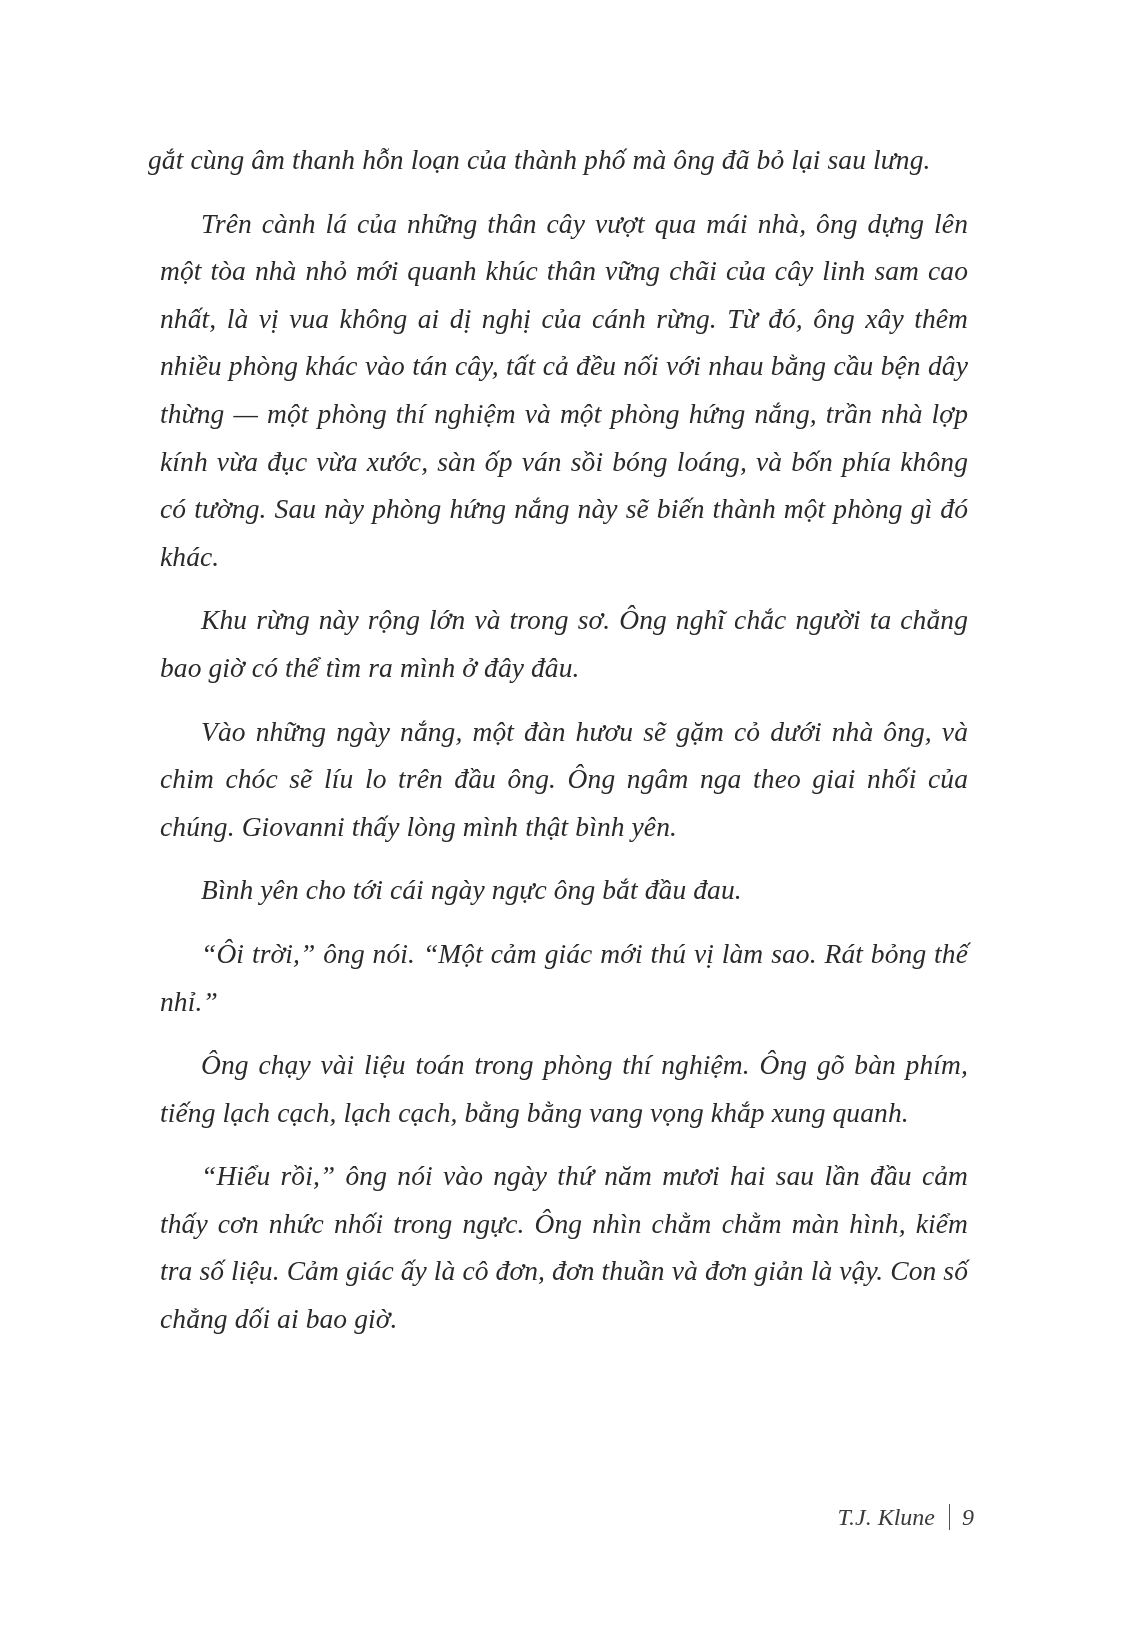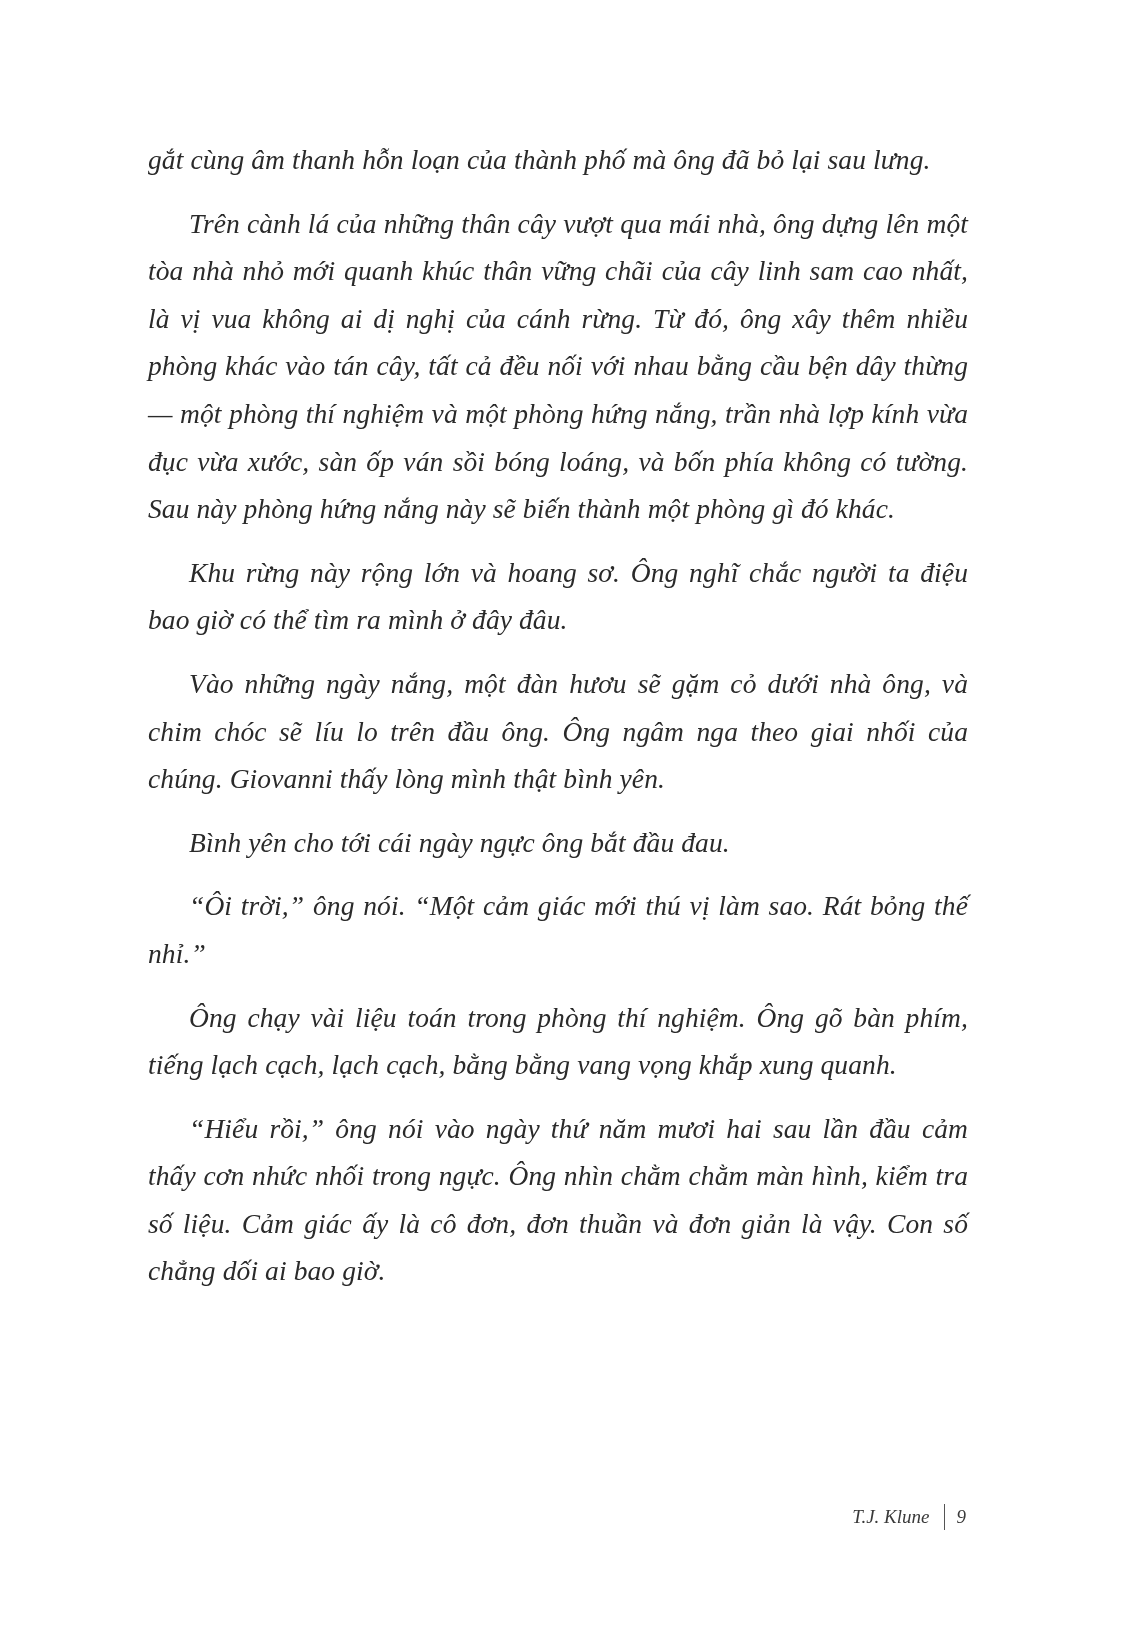--- a/index.html
+++ b/index.html
@@ -34,29 +34,30 @@
       text-align: justify;
       letter-spacing: 0.1px;
     }
     .text-block p {
       margin: 0 0 16px 0;
       text-indent: 0;
       hyphens: none;
     }
     .text-block p.indent {
       text-indent: 41px;
+      margin-left: 12px;
     }
     .text-block p:last-child {
       margin-bottom: 0;
     }
     .footer {
       position: absolute;
-      right: 160px;
+      right: 152px;
       top: 1503px;
-      font-size: 19px;
+      font-size: 24px;
       line-height: 28px;
       color: #3a3a3a;
       display: flex;
       align-items: center;
       white-space: nowrap;
     }
     .footer .sep {
       display: inline-block;
       width: 1px;
       height: 26px;
@@ -64,21 +65,21 @@
       margin: 0 12px 0 14px;
     }
   </style>
 </head>
 <body>
 
 <div class="page">
   <div class="text-block">
     <p>gắt cùng âm thanh hỗn loạn của thành phố mà ông đã bỏ lại sau lưng.</p>
     <p class="indent">Trên cành lá của những thân cây vượt qua mái nhà, ông dựng lên một tòa nhà nhỏ mới quanh khúc thân vững chãi của cây linh sam cao nhất, là vị vua không ai dị nghị của cánh rừng. Từ đó, ông xây thêm nhiều phòng khác vào tán cây, tất cả đều nối với nhau bằng cầu bện dây thừng — một phòng thí nghiệm và một phòng hứng nắng, trần nhà lợp kính vừa đục vừa xước, sàn ốp ván sồi bóng loáng, và bốn phía không có tường. Sau này phòng hứng nắng này sẽ biến thành một phòng gì đó khác.</p>
-    <p class="indent">Khu rừng này rộng lớn và hoang sơ. Ông nghĩ chắc người ta điệu bao giờ có thể tìm ra mình ở đây đâu.</p>
+    <p class="indent">Khu rừng này rộng lớn và trong sơ. Ông nghĩ chắc người ta chẳng bao giờ có thể tìm ra mình ở đây đâu.</p>
     <p class="indent">Vào những ngày nắng, một đàn hươu sẽ gặm cỏ dưới nhà ông, và chim chóc sẽ líu lo trên đầu ông. Ông ngâm nga theo giai nhối của chúng. Giovanni thấy lòng mình thật bình yên.</p>
     <p class="indent">Bình yên cho tới cái ngày ngực ông bắt đầu đau.</p>
     <p class="indent">“Ôi trời,” ông nói. “Một cảm giác mới thú vị làm sao. Rát bỏng thế nhỉ.”</p>
     <p class="indent">Ông chạy vài liệu toán trong phòng thí nghiệm. Ông gõ bàn phím, tiếng lạch cạch, lạch cạch, bằng bằng vang vọng khắp xung quanh.</p>
     <p class="indent">“Hiểu rồi,” ông nói vào ngày thứ năm mươi hai sau lần đầu cảm thấy cơn nhức nhối trong ngực. Ông nhìn chằm chằm màn hình, kiểm tra số liệu. Cảm giác ấy là cô đơn, đơn thuần và đơn giản là vậy. Con số chẳng dối ai bao giờ.</p>
   </div>
 
   <div class="footer">
     <span>T.J. Klune</span>
     <span class="sep"></span>

